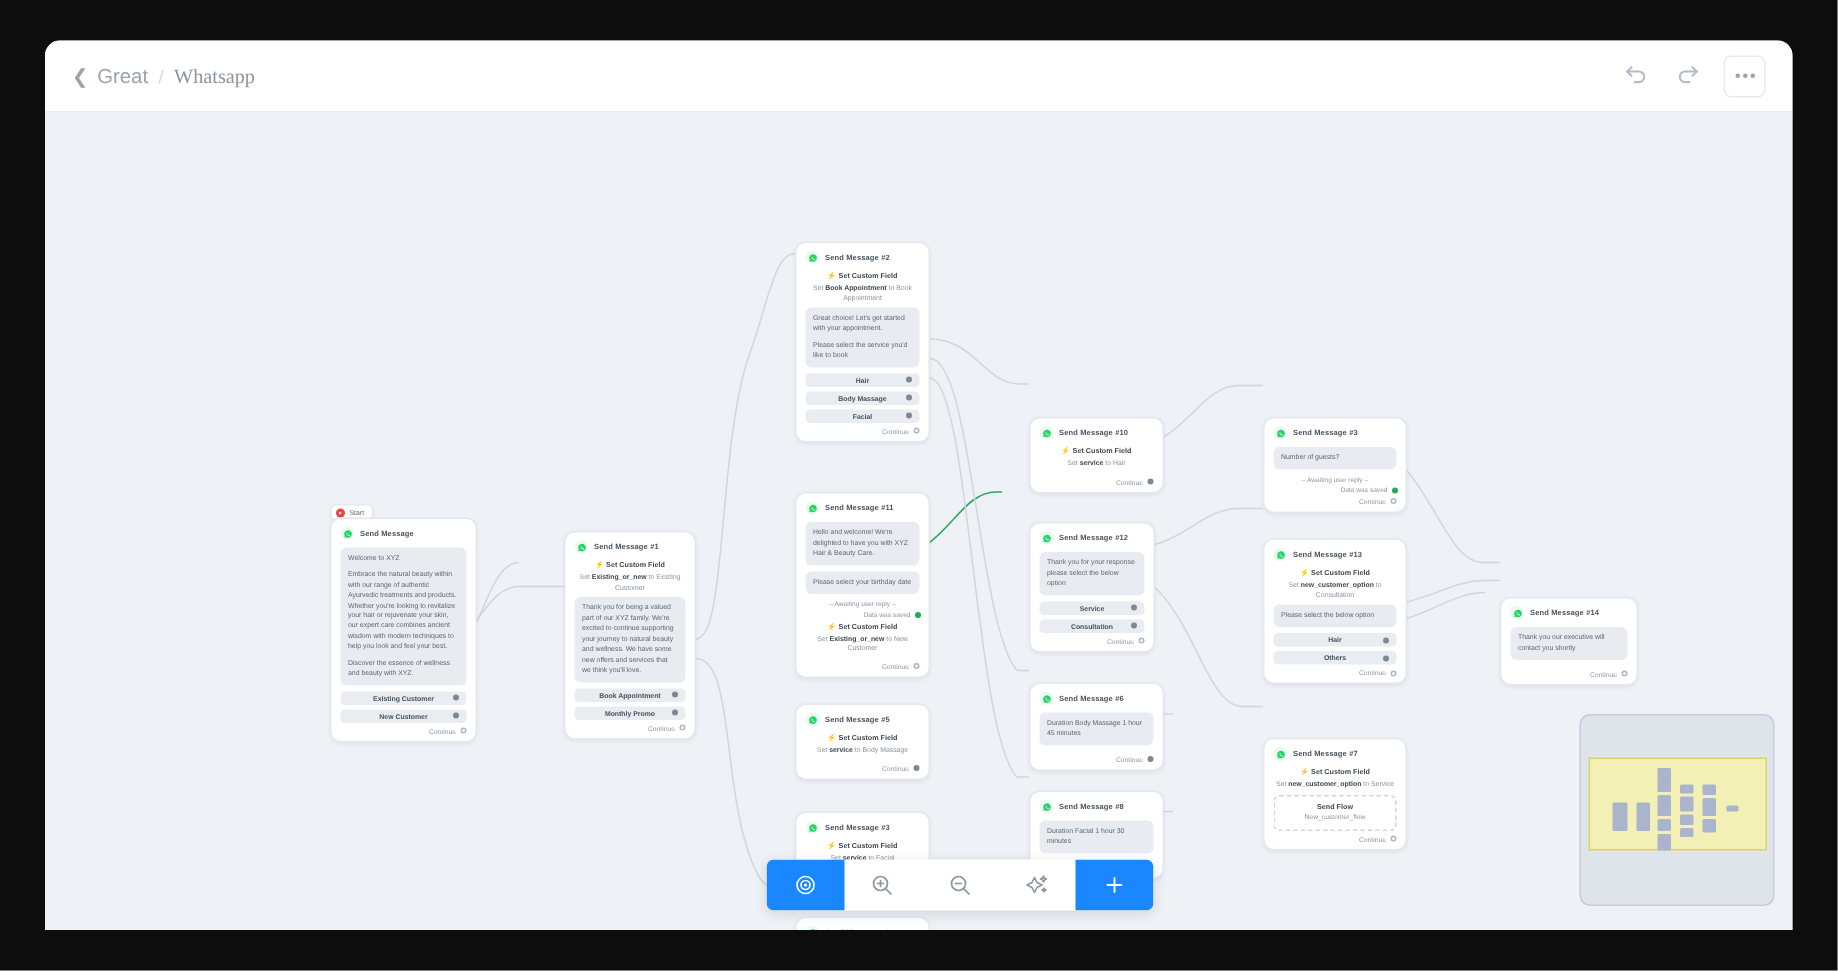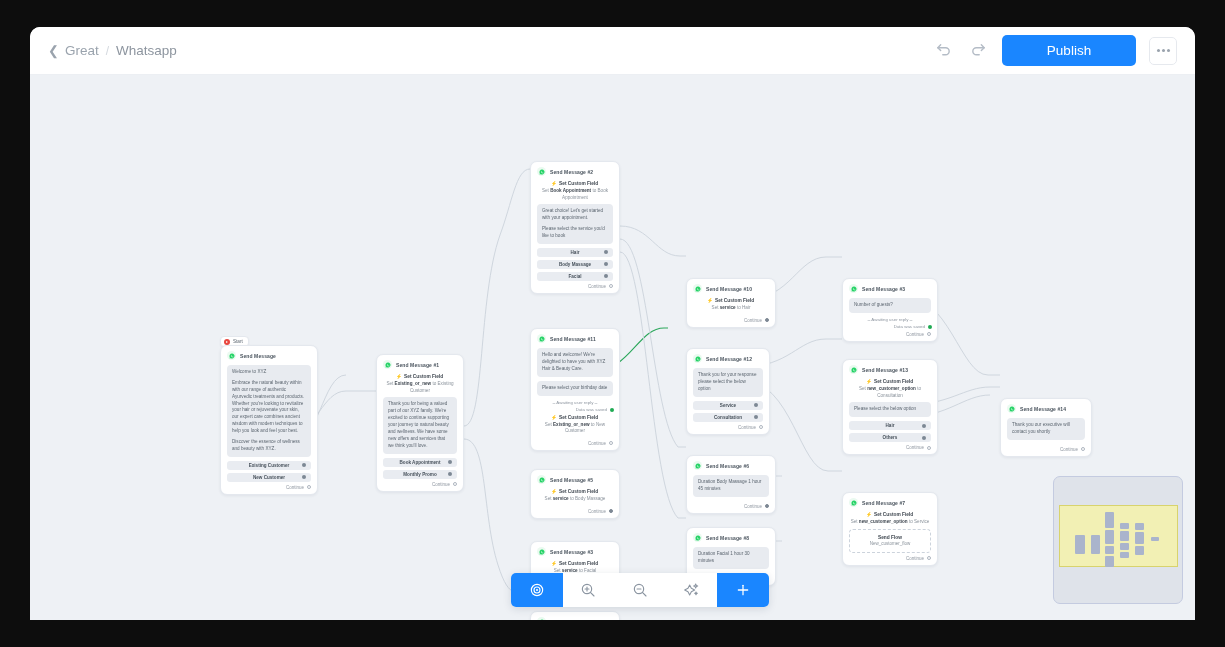--- a/index.html
+++ b/index.html
@@ -19,21 +19,21 @@
   
   .header {
     position:relative; height:48px; background:#fff;
     display:flex; align-items:center; padding:0 18px;
     border-bottom:1px solid #eceff3;
   }
   .breadcrumb { display:flex; align-items:center; gap:7px; font-size:13.5px; color:#9aa3ad; }
   .bc-back { display:flex; align-items:center; gap:6px; color:#9aa3ad; cursor:pointer; }
   .chev { font-size:13px; line-height:1; }
   .bc-sep { color:#d3d8de; font-size:12px; }
-  .bc-current { color:#8d959f; }
+  .bc-current { color:#8d959f;font-family:Liberation Serif, serif; }
   .header-right { margin-left:auto; display:flex; align-items:center; gap:13px; }
   .icon-btn {
     width:22px;height:22px;display:flex;align-items:center;justify-content:center;
     color:#b4bcc6; cursor:pointer;
   }
   .publish-btn {
     width:134px;height:31px;background:#1a86ff;color:#fff;border-radius:5px;
     display:flex;align-items:center;justify-content:center;
     font-size:13.5px; cursor:pointer; border:none;
   }
@@ -152,21 +152,20 @@
           <path d="M4 8h11a5 5 0 0 1 0 10h-4"></path>
             <polyline points="8 4 4 8 8 12"></polyline>
         </svg>
       </span>
       <span class="icon-btn">
         <svg viewBox="0 0 24 24" fill="none" stroke="currentColor" stroke-width="2" stroke-linecap="round" stroke-linejoin="round" width="17" height="17">
           <path d="M20 8H9a5 5 0 0 0 0 10h4"></path>
             <polyline points="16 4 20 8 16 12"></polyline>
         </svg>
       </span>
-      <button class="publish-btn">Publish</button>
       <div class="more-btn">
           <i></i>
           <i></i>
           <i></i>
         </div>
     </div>
   </div>
 
   <div class="canvas">
 

